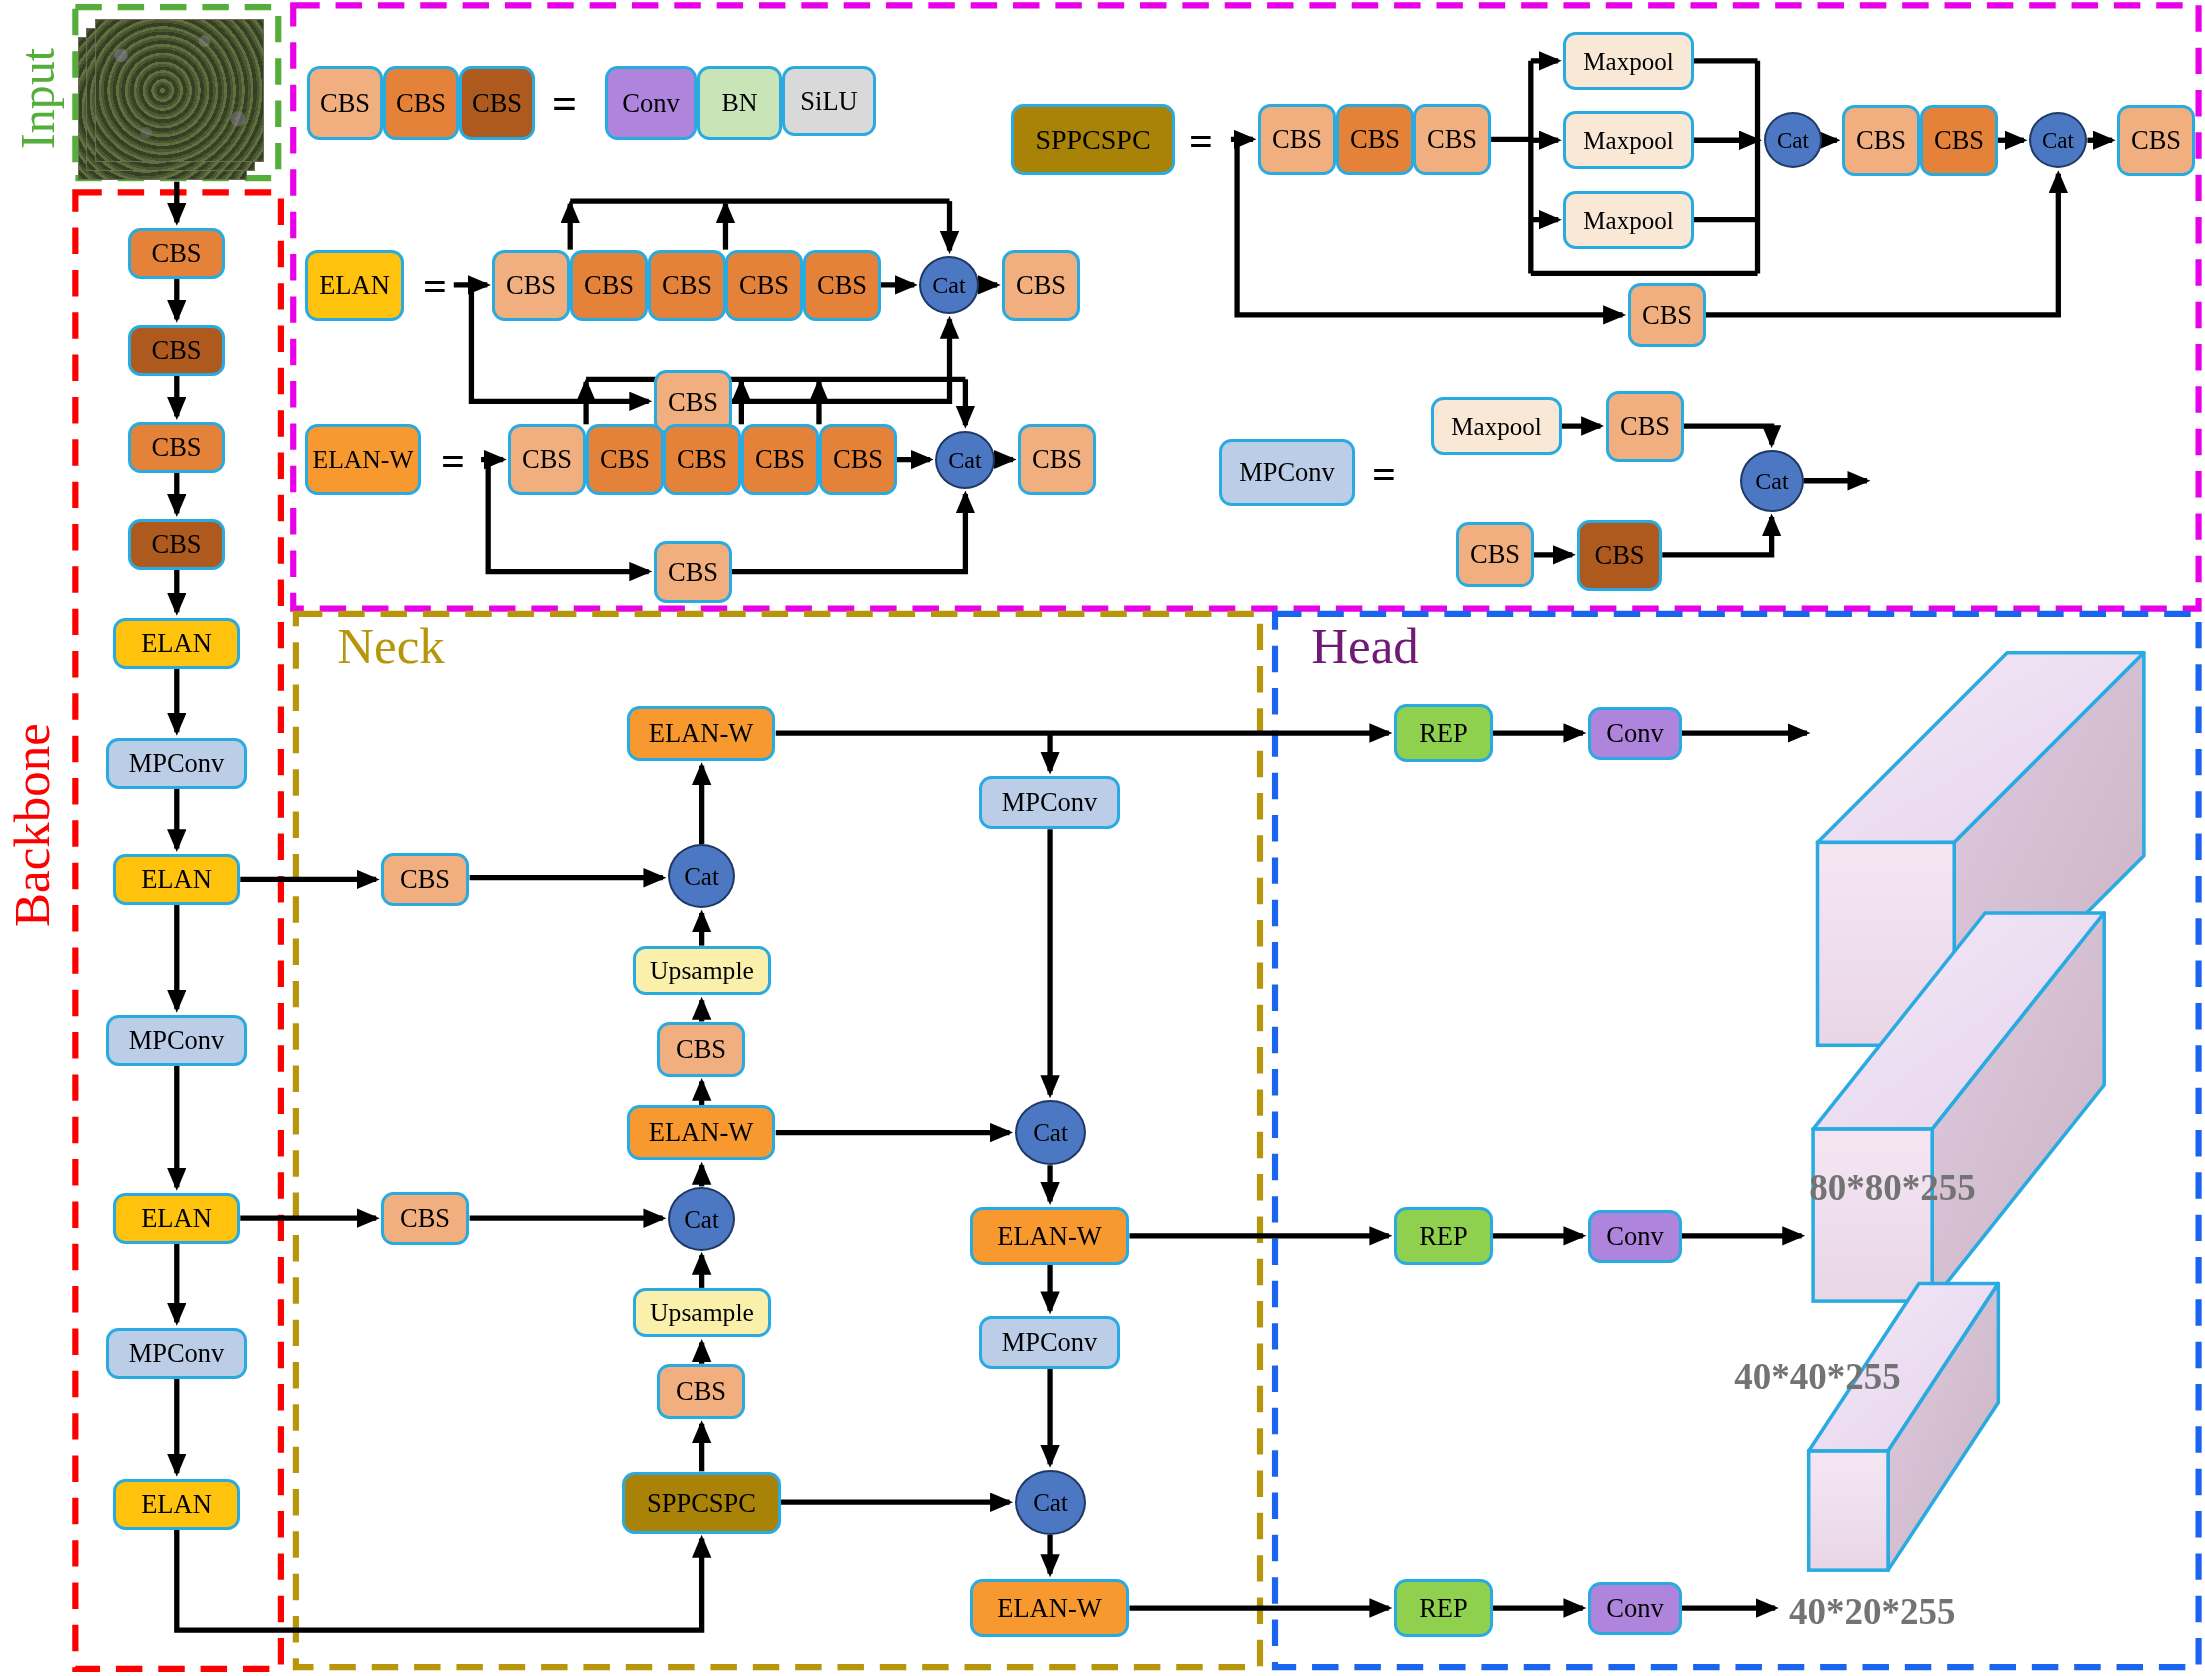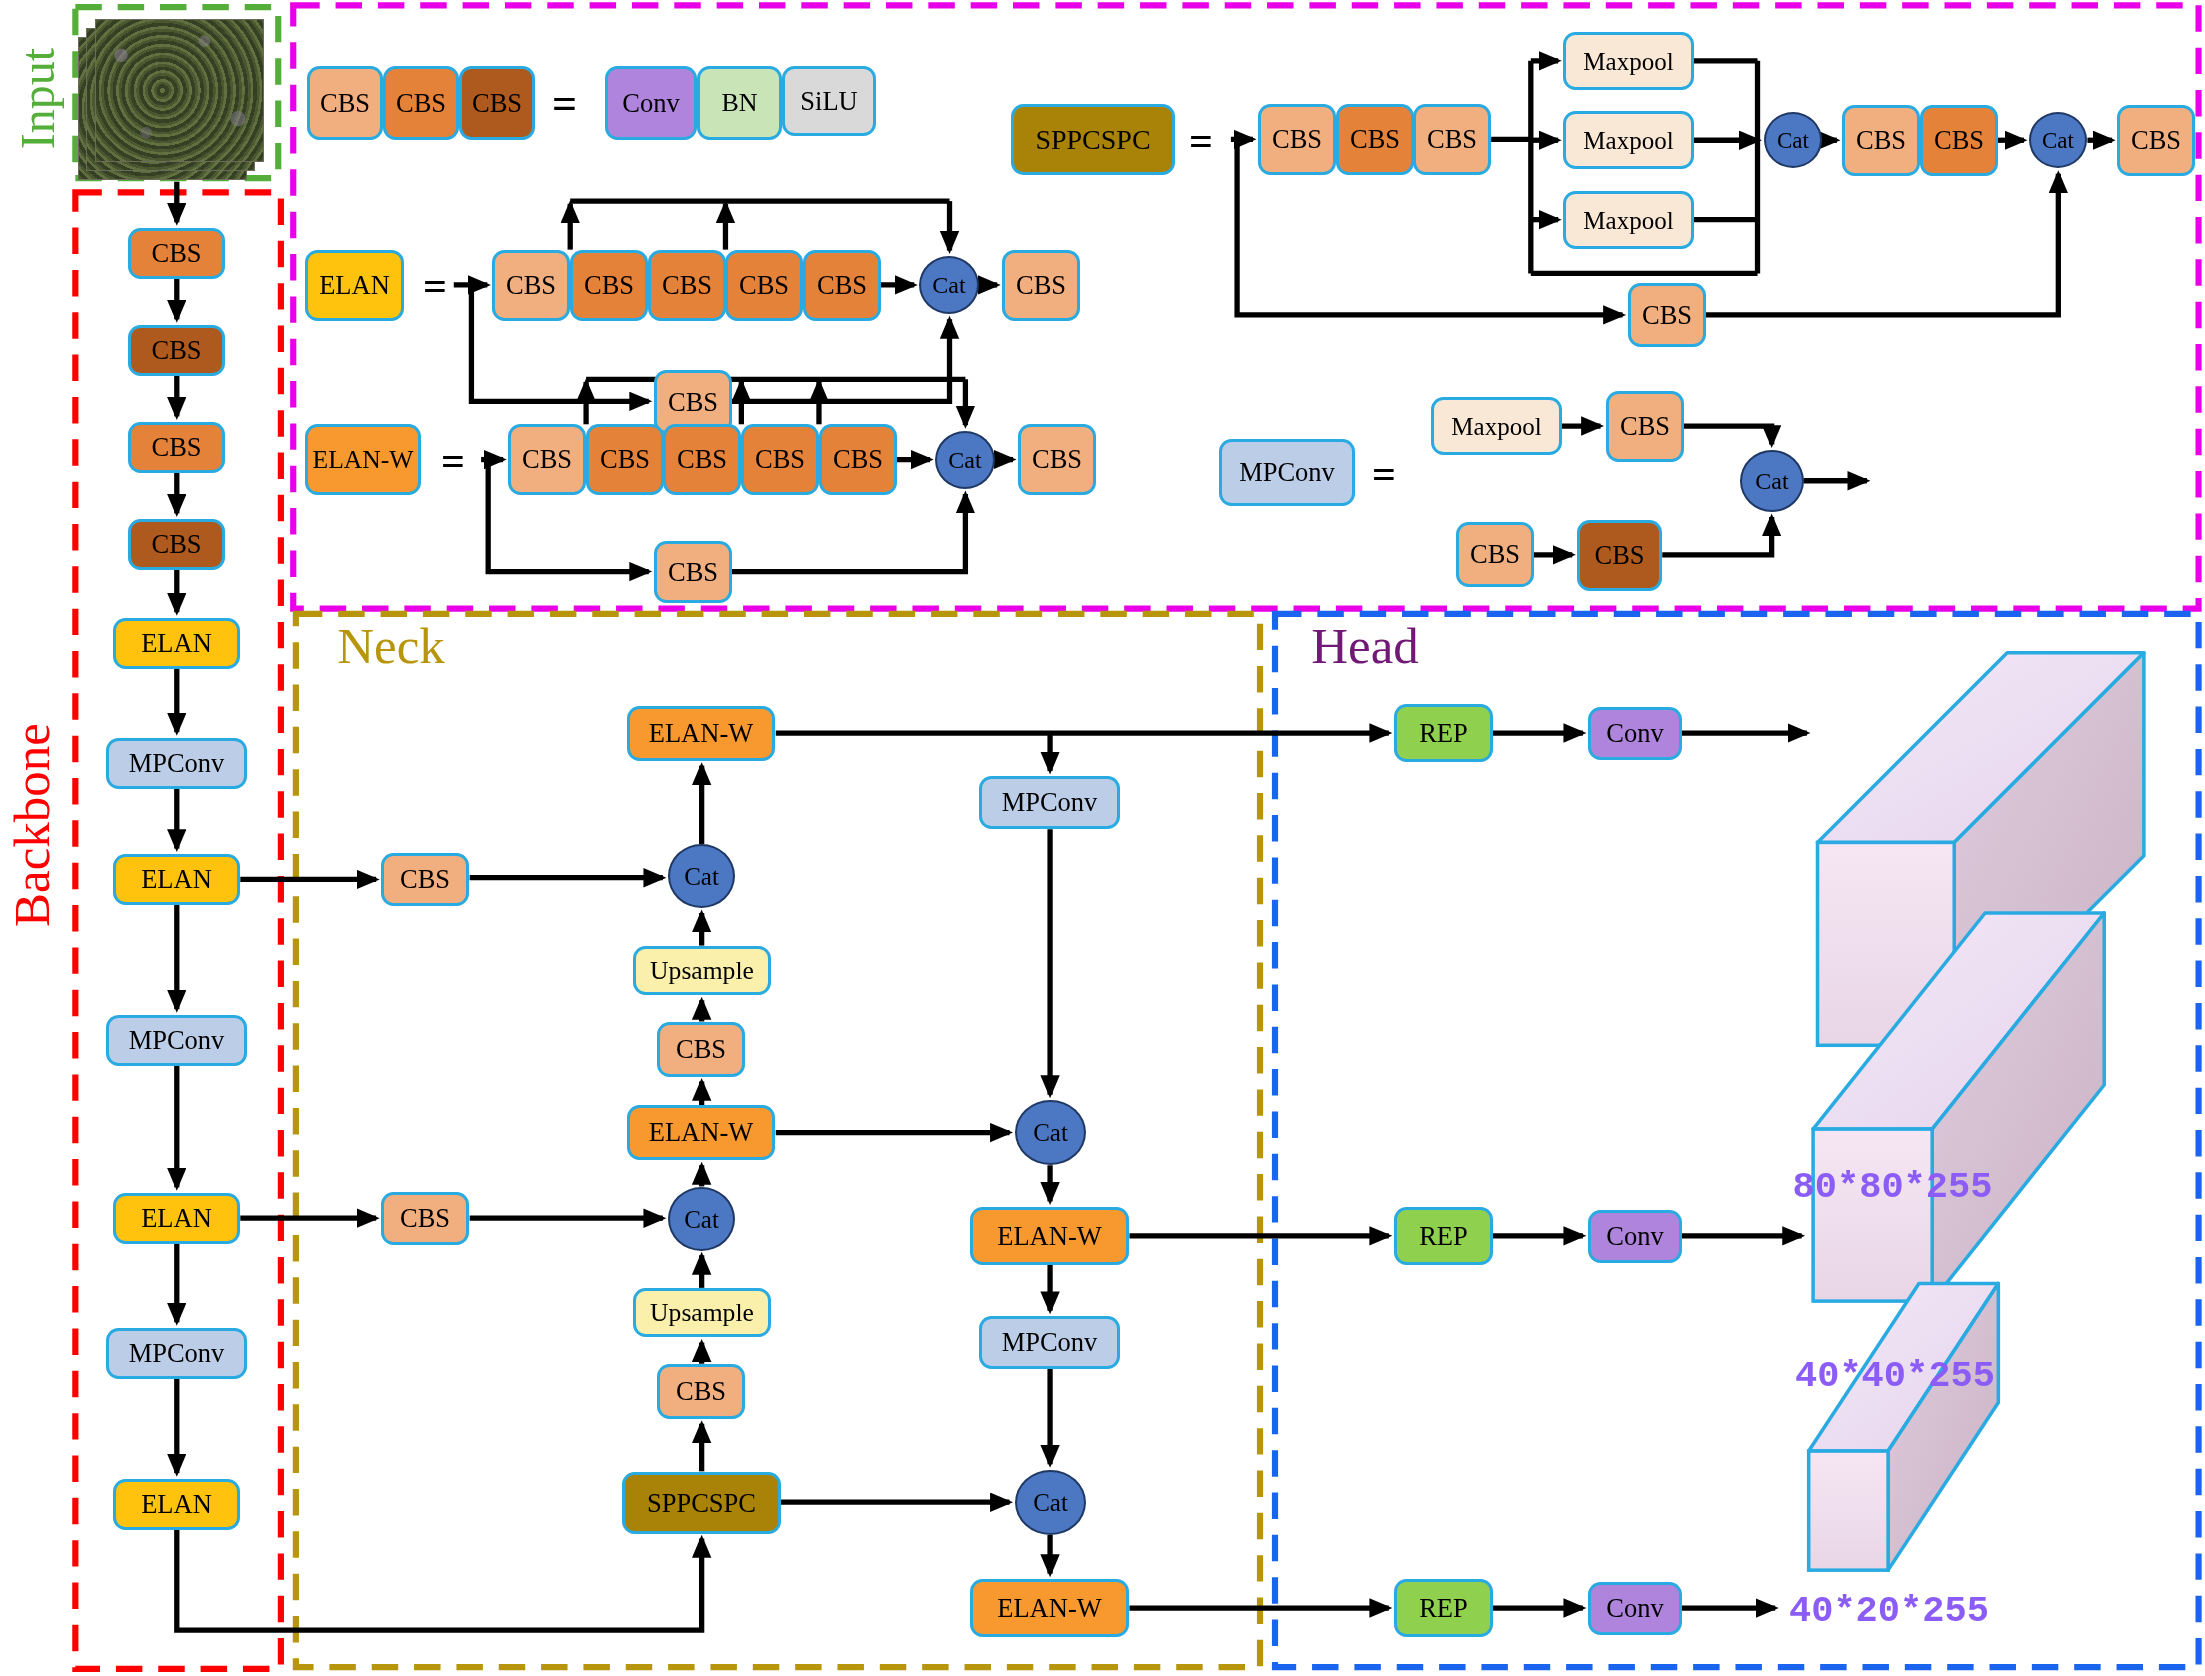--- a/index.html
+++ b/index.html
@@ -8,22 +8,22 @@
          font-family:"Liberation Serif",serif;}
   #diagram-svg{position:absolute;left:0;top:0;width:2206px;height:1676px;}
   .node{position:absolute;display:flex;align-items:center;justify-content:center;
         border:3.5px solid #29ABE2;border-radius:12.4px;color:#000;box-sizing:border-box;
         font-family:"Liberation Serif",serif;line-height:1;}
   .cat{border-radius:50%;border:2.6px solid #1F3864;}
   .eqnode{border:none;background:transparent !important;font-weight:bold;}
   .seclabel{position:absolute;font-family:"Liberation Serif",serif;line-height:1;
             display:flex;align-items:center;justify-content:center;text-align:center;}
   .vlabel{transform:rotate(-90deg);}
-  .outlabel{position:absolute;font-weight:bold;color:#8b5cf6;font-size:37px;
-            font-family:Liberation Mono, monospace;}
+  .outlabel{position:absolute;font-weight:bold;color:#737373;font-size:37px;
+            font-family:Liberation Serif, serif;}
   .thumb{position:absolute;box-sizing:border-box;border:1.8px solid #6b6b5a;
          background-color:#39462a;
          background-image:
            radial-gradient(circle at 15% 25%, rgba(142,128,152,.55) 0 6.2px, transparent 7px),
            radial-gradient(circle at 65% 15%, rgba(150,140,160,.40) 0 5.3px, transparent 6.2px),
            radial-gradient(circle at 85% 70%, rgba(140,130,155,.45) 0 7px, transparent 8px),
            radial-gradient(circle at 30% 80%, rgba(135,125,150,.35) 0 5.3px, transparent 6.2px),
            repeating-radial-gradient(circle at 40% 50%, rgba(100,115,65,.9) 0 2.6px, rgba(52,62,35,.9) 2.6px 6.2px, rgba(75,88,48,.9) 6.2px 8.8px),
            repeating-radial-gradient(circle at 75% 35%, rgba(90,105,60,.8) 0 3.5px, rgba(45,55,30,.8) 3.5px 7px);}
 </style>
@@ -157,21 +157,21 @@
   <div class="thumb" style="left:78px;top:37px;width:169px;height:143px;"></div>
   <div class="thumb" style="left:86px;top:28px;width:169px;height:143px;"></div>
   <div class="thumb" style="left:95px;top:19.4px;width:169px;height:143px;"></div>
 
   <div class="seclabel vlabel" style="left:-51px;top:72px;width:176px;height:53px;font-size:48px;color:#55AE3A;">Input</div>
   <div class="seclabel vlabel" style="left:-92px;top:796px;width:247px;height:58px;font-size:51px;color:#FE0000;">Backbone</div>
   <div class="seclabel" style="left:316px;top:619px;width:150px;height:55px;font-size:51px;color:#B8960C;">Neck</div>
   <div class="seclabel" style="left:1290px;top:619px;width:150px;height:55px;font-size:51px;color:#701a75;">Head</div>
 
   <div class="outlabel" style="left:1760px;top:1166px;width:265px;text-align:center;">80*80*255</div>
-  <div class="outlabel" style="left:1795px;top:1355px;width:265px;text-align:left;">40*40*255</div>
+  <div class="outlabel" style="left:1685px;top:1355px;width:265px;text-align:center;">40*40*255</div>
   <div class="outlabel" style="left:1789px;top:1590px;width:265px;text-align:left;">40*20*255</div>
 
   <div id="nodes-layer">
       <div class="node" style="left: 307px; top: 66px; width: 76px; height: 74px; font-size: 26.5px; background: rgb(241, 175, 127);">CBS</div>
       <div class="node" style="left: 383px; top: 66px; width: 76px; height: 74px; font-size: 26.5px; background: rgb(229, 130, 58);">CBS</div>
       <div class="node" style="left: 459px; top: 66px; width: 76px; height: 74px; font-size: 26.5px; background: rgb(174, 90, 30);">CBS</div>
       <div class="node eqnode" style="left: 540px; top: 78px; width: 49px; height: 51px; font-size: 44px;">=</div>
       <div class="node" style="left: 605px; top: 66px; width: 92px; height: 74px; font-size: 26.5px; background: rgb(175, 132, 220);">Conv</div>
       <div class="node" style="left: 697px; top: 66px; width: 85px; height: 74px; font-size: 26px; background: rgb(201, 229, 184);">BN</div>
       <div class="node" style="left: 782px; top: 66px; width: 94px; height: 70px; font-size: 26.5px; background: rgb(217, 217, 217);">SiLU</div>

